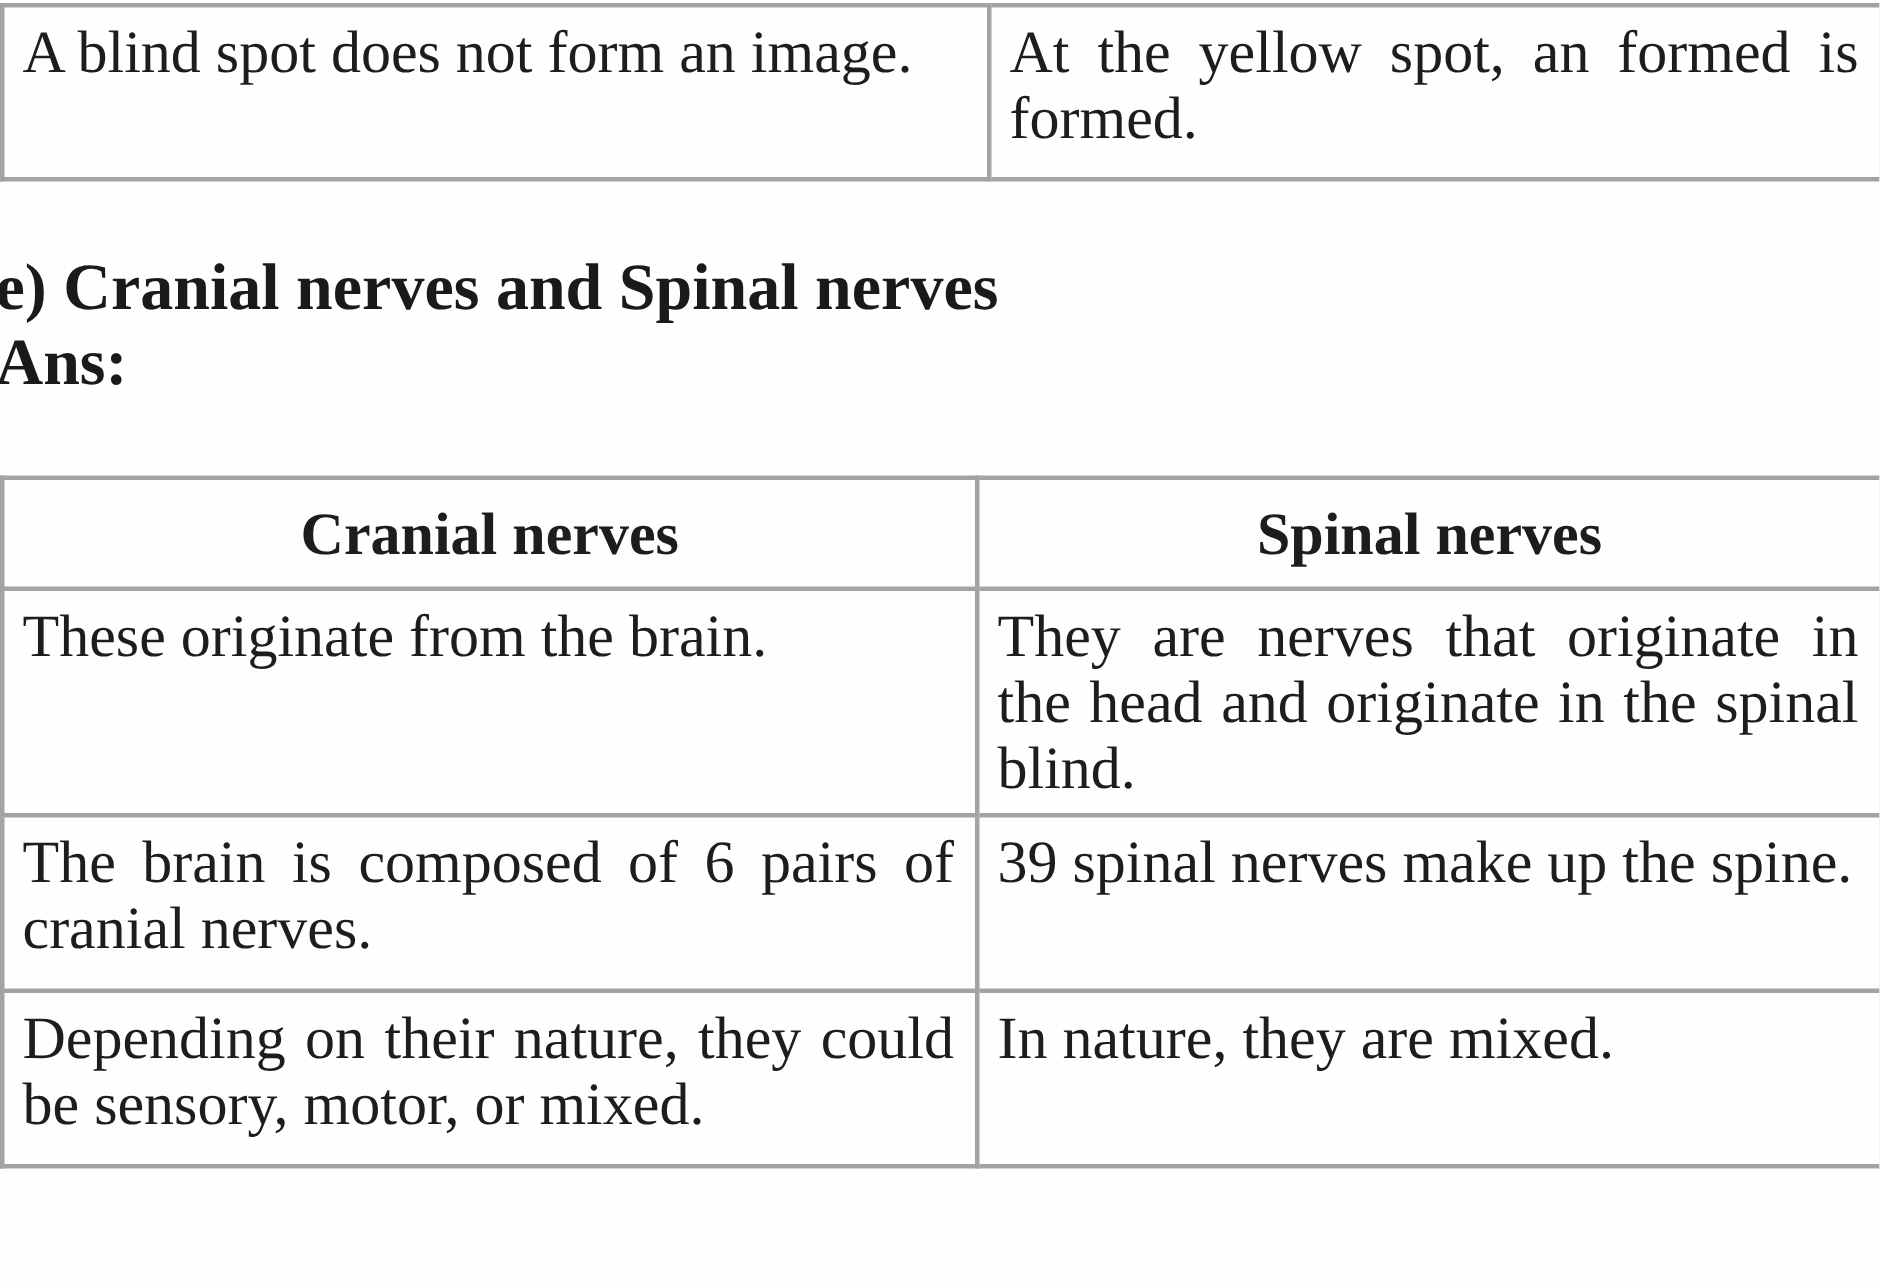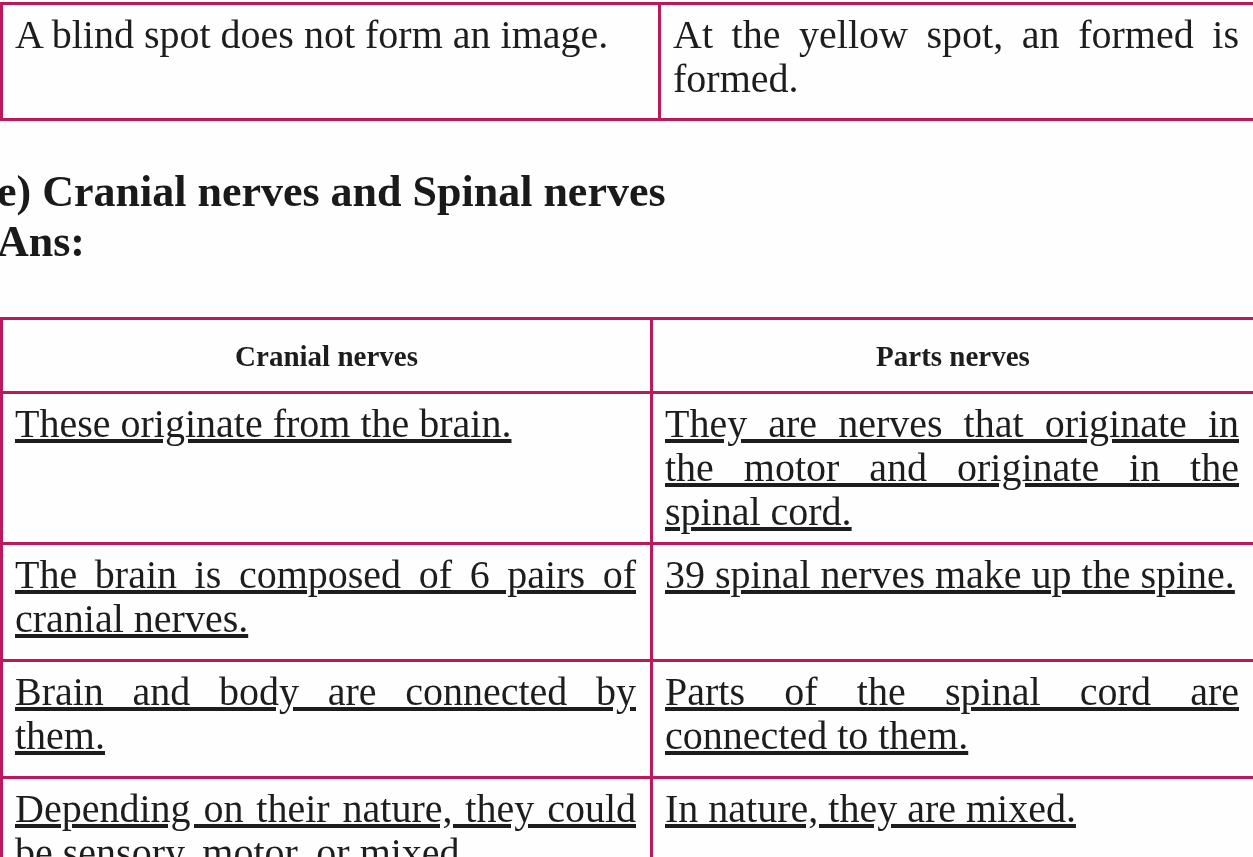--- a/index.html
+++ b/index.html
@@ -15,21 +15,21 @@
     width: 1253px; height: 857px;
     background: #fefefe;
     overflow: hidden;
   }
   table.tbl {
     width: 1253px;
     border-collapse: collapse;
     table-layout: fixed;
   }
   .tbl td, .tbl th {
-    border: 3px solid #be185d;
+    border: 3px solid #a3a3a3;
     font-size: 40px;
     line-height: 44px;
     vertical-align: top;
     padding: 8px 14px 8px 12px;
     text-align: justify;
     overflow: hidden;
   }
   
   .top-tbl { margin-top: 2px; }
   .top-tbl col.c-left  { width: 658px; }
@@ -46,24 +46,24 @@
   }
   
   .main-tbl { margin-top: 50px; }
   .main-tbl col.c-left  { width: 650px; }
   .main-tbl col.c-right { width: 603px; }
   .main-tbl th {
     height: 74px;
     text-align: center;
     vertical-align: middle;
     font-weight: bold;
-    font-size: 29px;
+    font-size: 40px;
     padding: 4px 10px;
   }
-  .main-tbl td { height: 117px; text-decoration: underline; }
+  .main-tbl td { height: 117px; }
 </style>
 </head>
 <body>
 
 <div class="page">
 
   <table class="tbl top-tbl">
     <colgroup>
         <col class="c-left">
         <col class="c-right">
@@ -82,33 +82,29 @@
   </div>
 
   <table class="tbl main-tbl">
     <colgroup>
         <col class="c-left">
         <col class="c-right">
       </colgroup>
     <tbody>
         <tr>
       <th>Cranial nerves</th>
-      <th>Parts nerves</th>
+      <th>Spinal nerves</th>
     </tr>
     <tr>
       <td>These originate from the brain.</td>
-      <td>They are nerves that originate in the motor and originate in the spinal cord.</td>
+      <td>They are nerves that originate in the head and originate in the spinal blind.</td>
     </tr>
     <tr>
       <td>The brain is composed of 6 pairs of cranial nerves.</td>
       <td>39 spinal nerves make up the spine.</td>
-    </tr>
-    <tr>
-      <td>Brain and body are connected by them.</td>
-      <td>Parts of the spinal cord are connected to them.</td>
     </tr>
     <tr>
       <td>Depending on their nature, they could be sensory, motor, or mixed.</td>
       <td>In nature, they are mixed.</td>
     </tr>
   </tbody>
     </table>
 
 </div>
 

